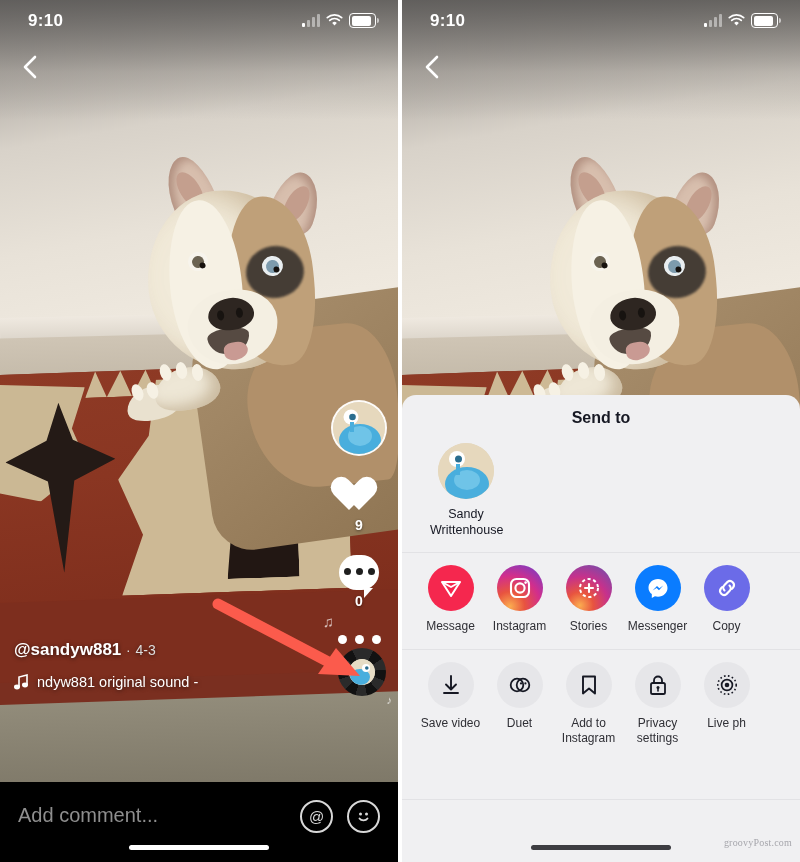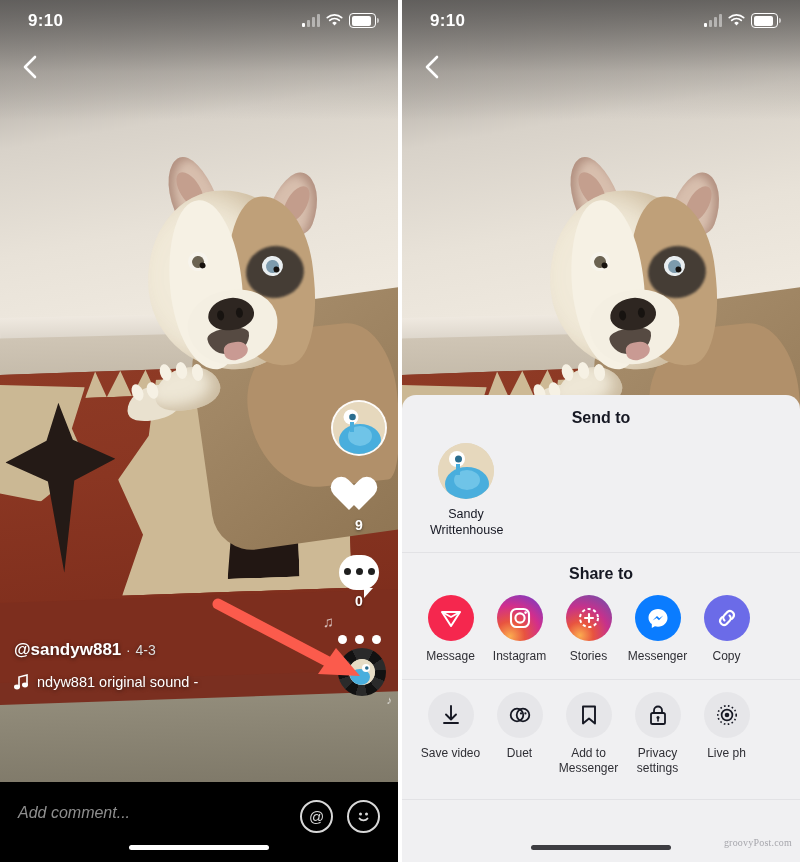--- a/index.html
+++ b/index.html
@@ -139,21 +139,21 @@
   .cap-music{display:flex;align-items:center;gap:9px;margin-top:14px;color:#fff;font-size:14.5px;
        text-shadow:0 1px 4px rgba(0,0,0,.6);}
   .disc{position:absolute;right:12px;bottom:6px;width:48px;height:48px;border-radius:50%;
        background:repeating-conic-gradient(#2a2a2a 0deg 28deg,#121212 28deg 56deg);
        display:flex;align-items:center;justify-content:center;}
   .disc-in{width:26px;height:26px;border-radius:50%;background:#e6dcc5;position:relative;overflow:hidden;}
   .note{position:absolute;color:#fff;opacity:.7;font-size:15px;}
 
   
   .commentbar{position:absolute;left:0;bottom:0;width:398px;height:80px;background:#000;z-index:16;}
-  .cb-text{position:absolute;left:18px;top:22px;color:#8e8e8e;font-size:16px;font-style:italic;}
+  .cb-text{position:absolute;left:18px;top:22px;color:#8e8e8e;font-size:20px;}
   .cb-icons{position:absolute;right:18px;top:18px;display:flex;gap:14px;}
   .cb-ic{width:29px;height:29px;border:2px solid #d8d8d8;border-radius:50%;
        display:flex;align-items:center;justify-content:center;color:#d8d8d8;font-size:15px;}
   .homebar{position:absolute;left:50%;transform:translateX(-50%);bottom:12px;width:140px;height:5px;
        background:#fff;border-radius:3px;z-index:20;}
 
   
   .sheet{position:absolute;left:0;top:395px;width:398px;height:467px;background:#f0f0f2;
        border-radius:14px 14px 0 0;z-index:25;overflow:hidden;}
   .sheet-title{text-align:center;font-size:16px;font-weight:bold;color:#161823;padding-top:14px;}
@@ -464,21 +464,20 @@
               <circle cx="20.5" cy="16" r="3.5" fill="#2a6d8f"></circle>
               <rect x="18" y="21" width="4" height="11" fill="#49aedd"></rect>
             </svg>
           </div>
           <div class="st-label">Sandy Writtenhouse</div>
         </div>
 
       </div>
 
       <div class="divider"></div>
-      <div class="section-title">Share to</div>
 
       <div class="icon-row">
 
         <div class="ic-item">
           <div class="ic-circle" style="background:#F5274E;">
             <svg width="26" height="26" viewBox="0 0 26 26">
               <path d="M4 7 H22 L13 21 Z" stroke="#fff" stroke-width="2" fill="none" stroke-linejoin="round"></path>
               <path d="M4 7 L13 12 L22 7" stroke="#fff" stroke-width="2" fill="none" stroke-linejoin="round"></path>
             </svg>
           </div>
@@ -554,21 +553,21 @@
           <div class="ic-label">Duet</div>
         </div>
 
 
         <div class="ic-item">
           <div class="ic-circle ic-grey">
             <svg width="24" height="24" viewBox="0 0 24 24">
               <path d="M6 3.5 H18 V20.5 L12 15.5 L6 20.5 Z" stroke="#161823" stroke-width="1.9" fill="none" stroke-linejoin="round"></path>
             </svg>
           </div>
-          <div class="ic-label">Add to Messenger</div>
+          <div class="ic-label">Add to Instagram</div>
         </div>
 
         <div class="ic-item">
           <div class="ic-circle ic-grey">
             <svg width="24" height="24" viewBox="0 0 24 24">
               <rect x="5" y="10" width="14" height="11" rx="1.6" stroke="#161823" stroke-width="1.8" fill="none"></rect>
               <path d="M8 10 V7.5 a4 4 0 0 1 8 0 V10" stroke="#161823" stroke-width="1.8" fill="none"></path>
               <circle cx="12" cy="14.6" r="1.5" fill="#161823"></circle>
               <path d="M12 15.6 V18" stroke="#161823" stroke-width="1.6" stroke-linecap="round"></path>
             </svg>

